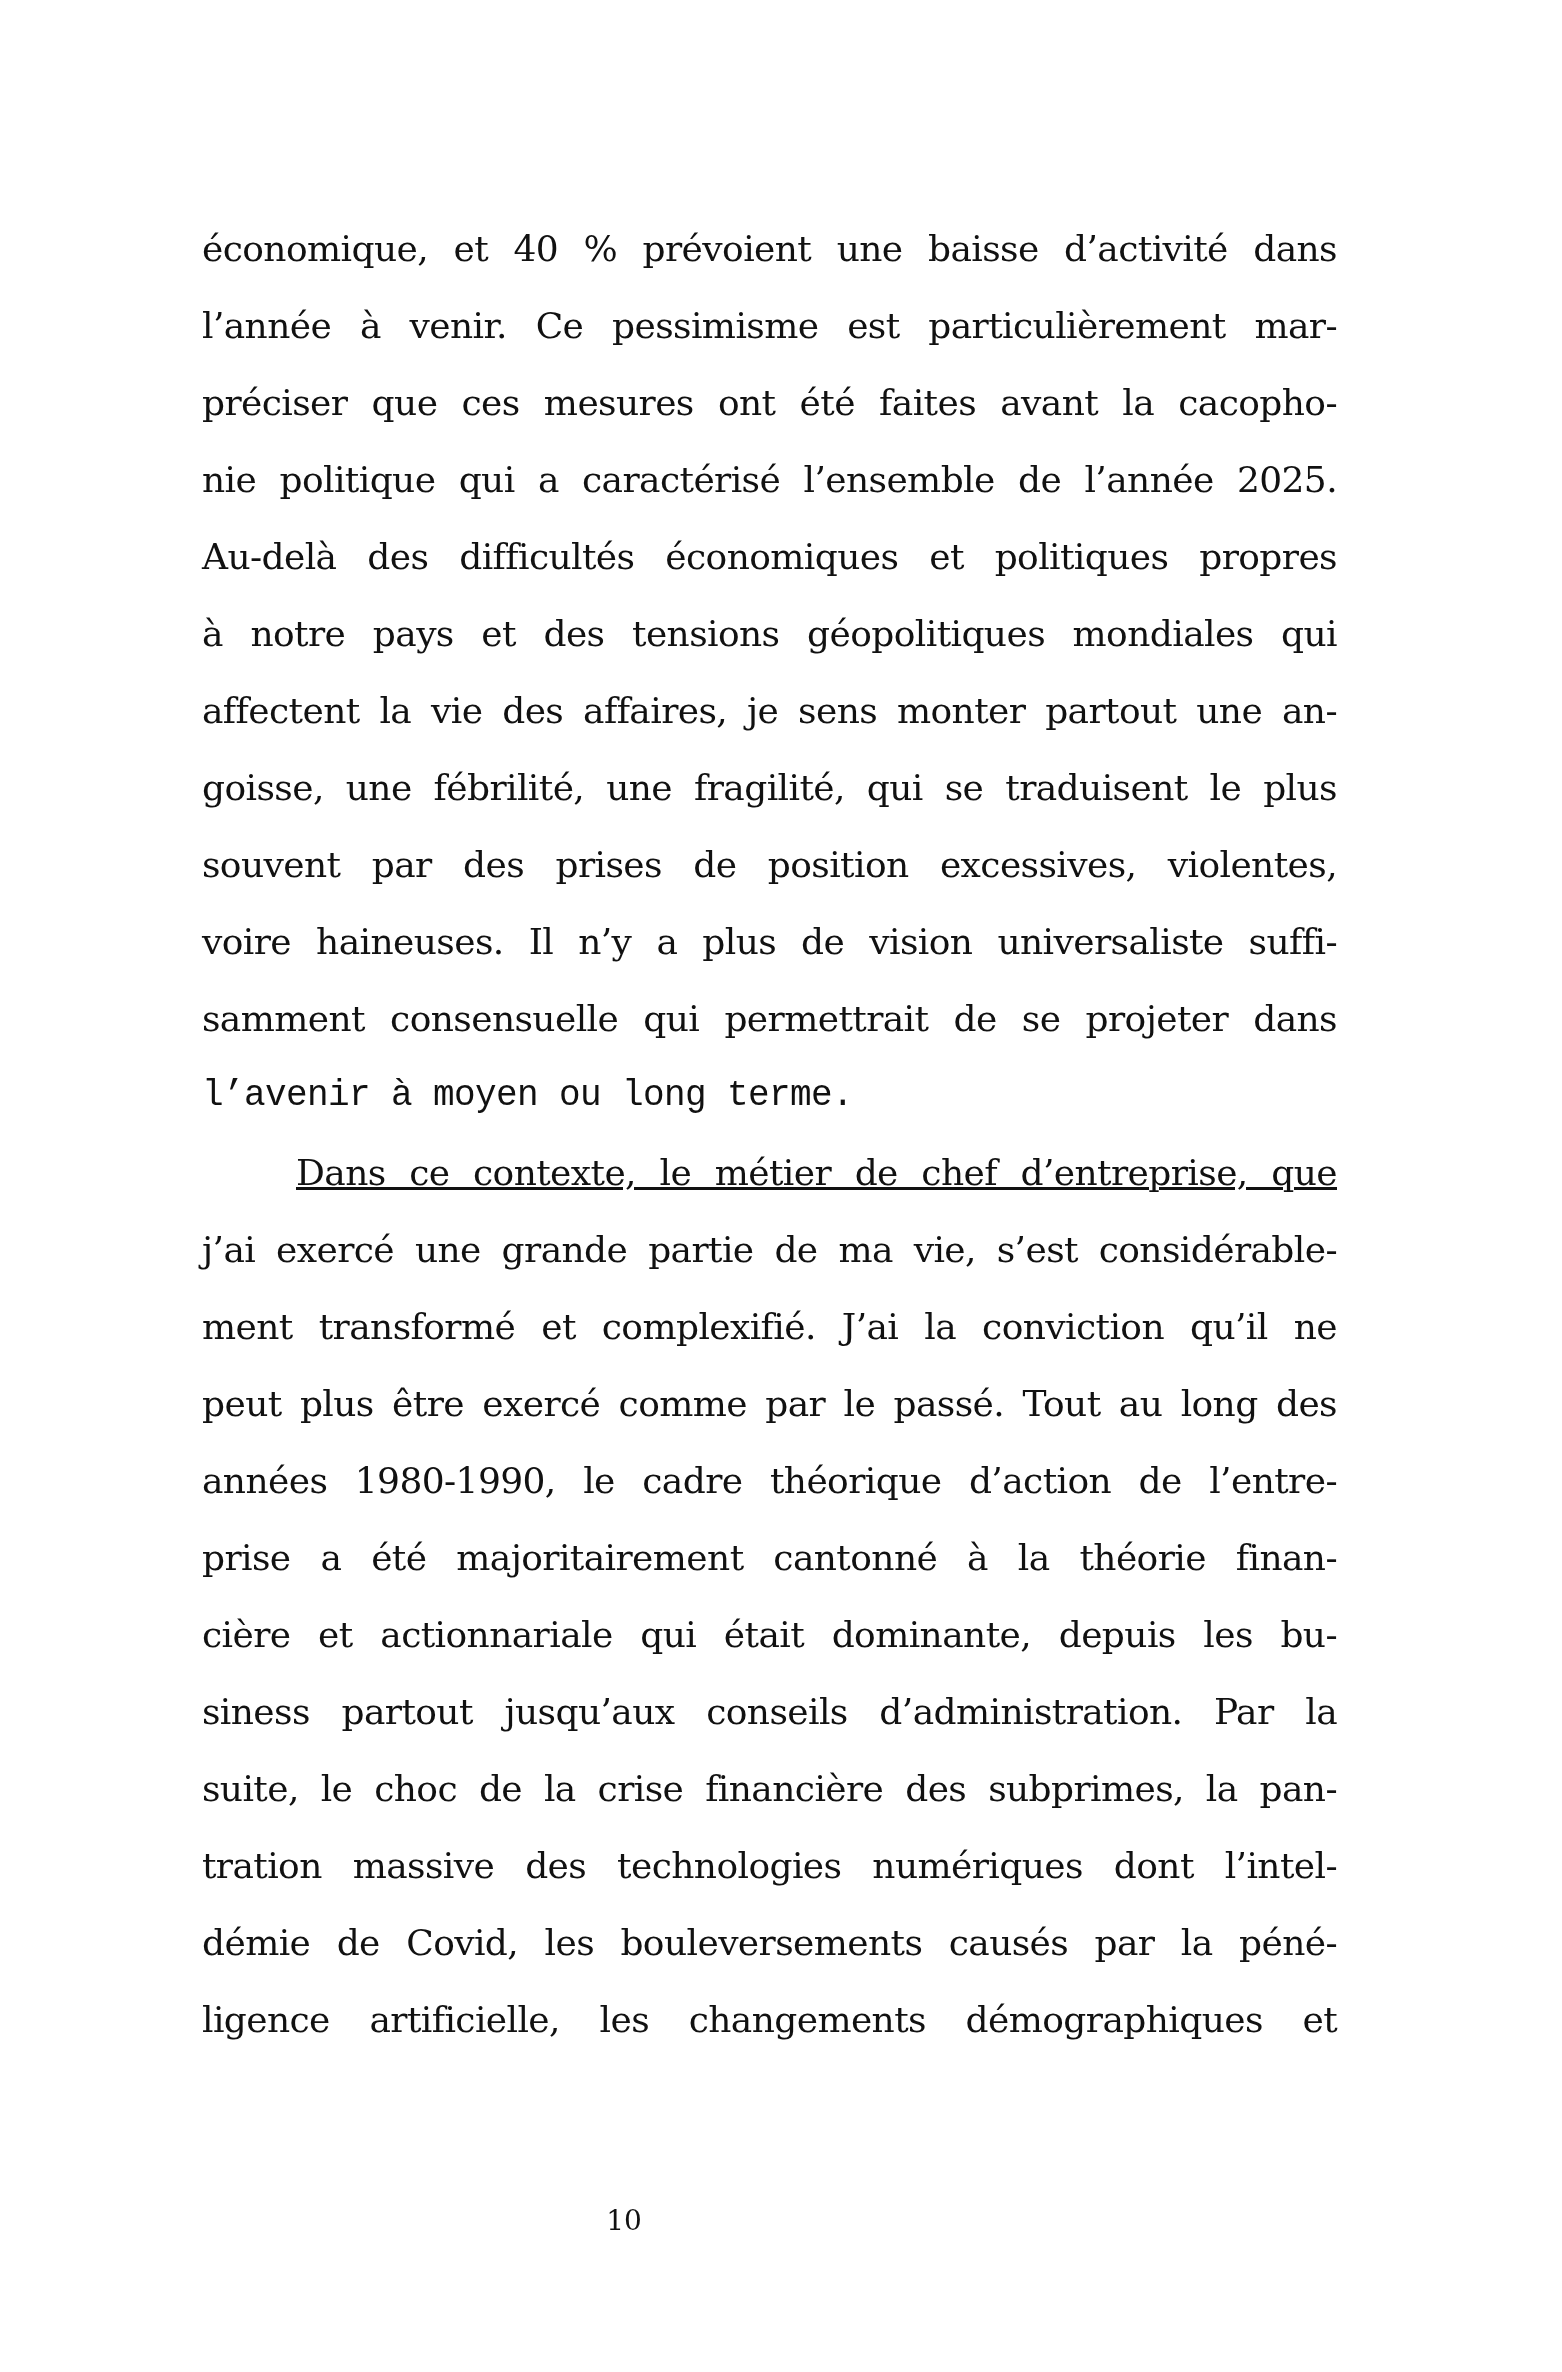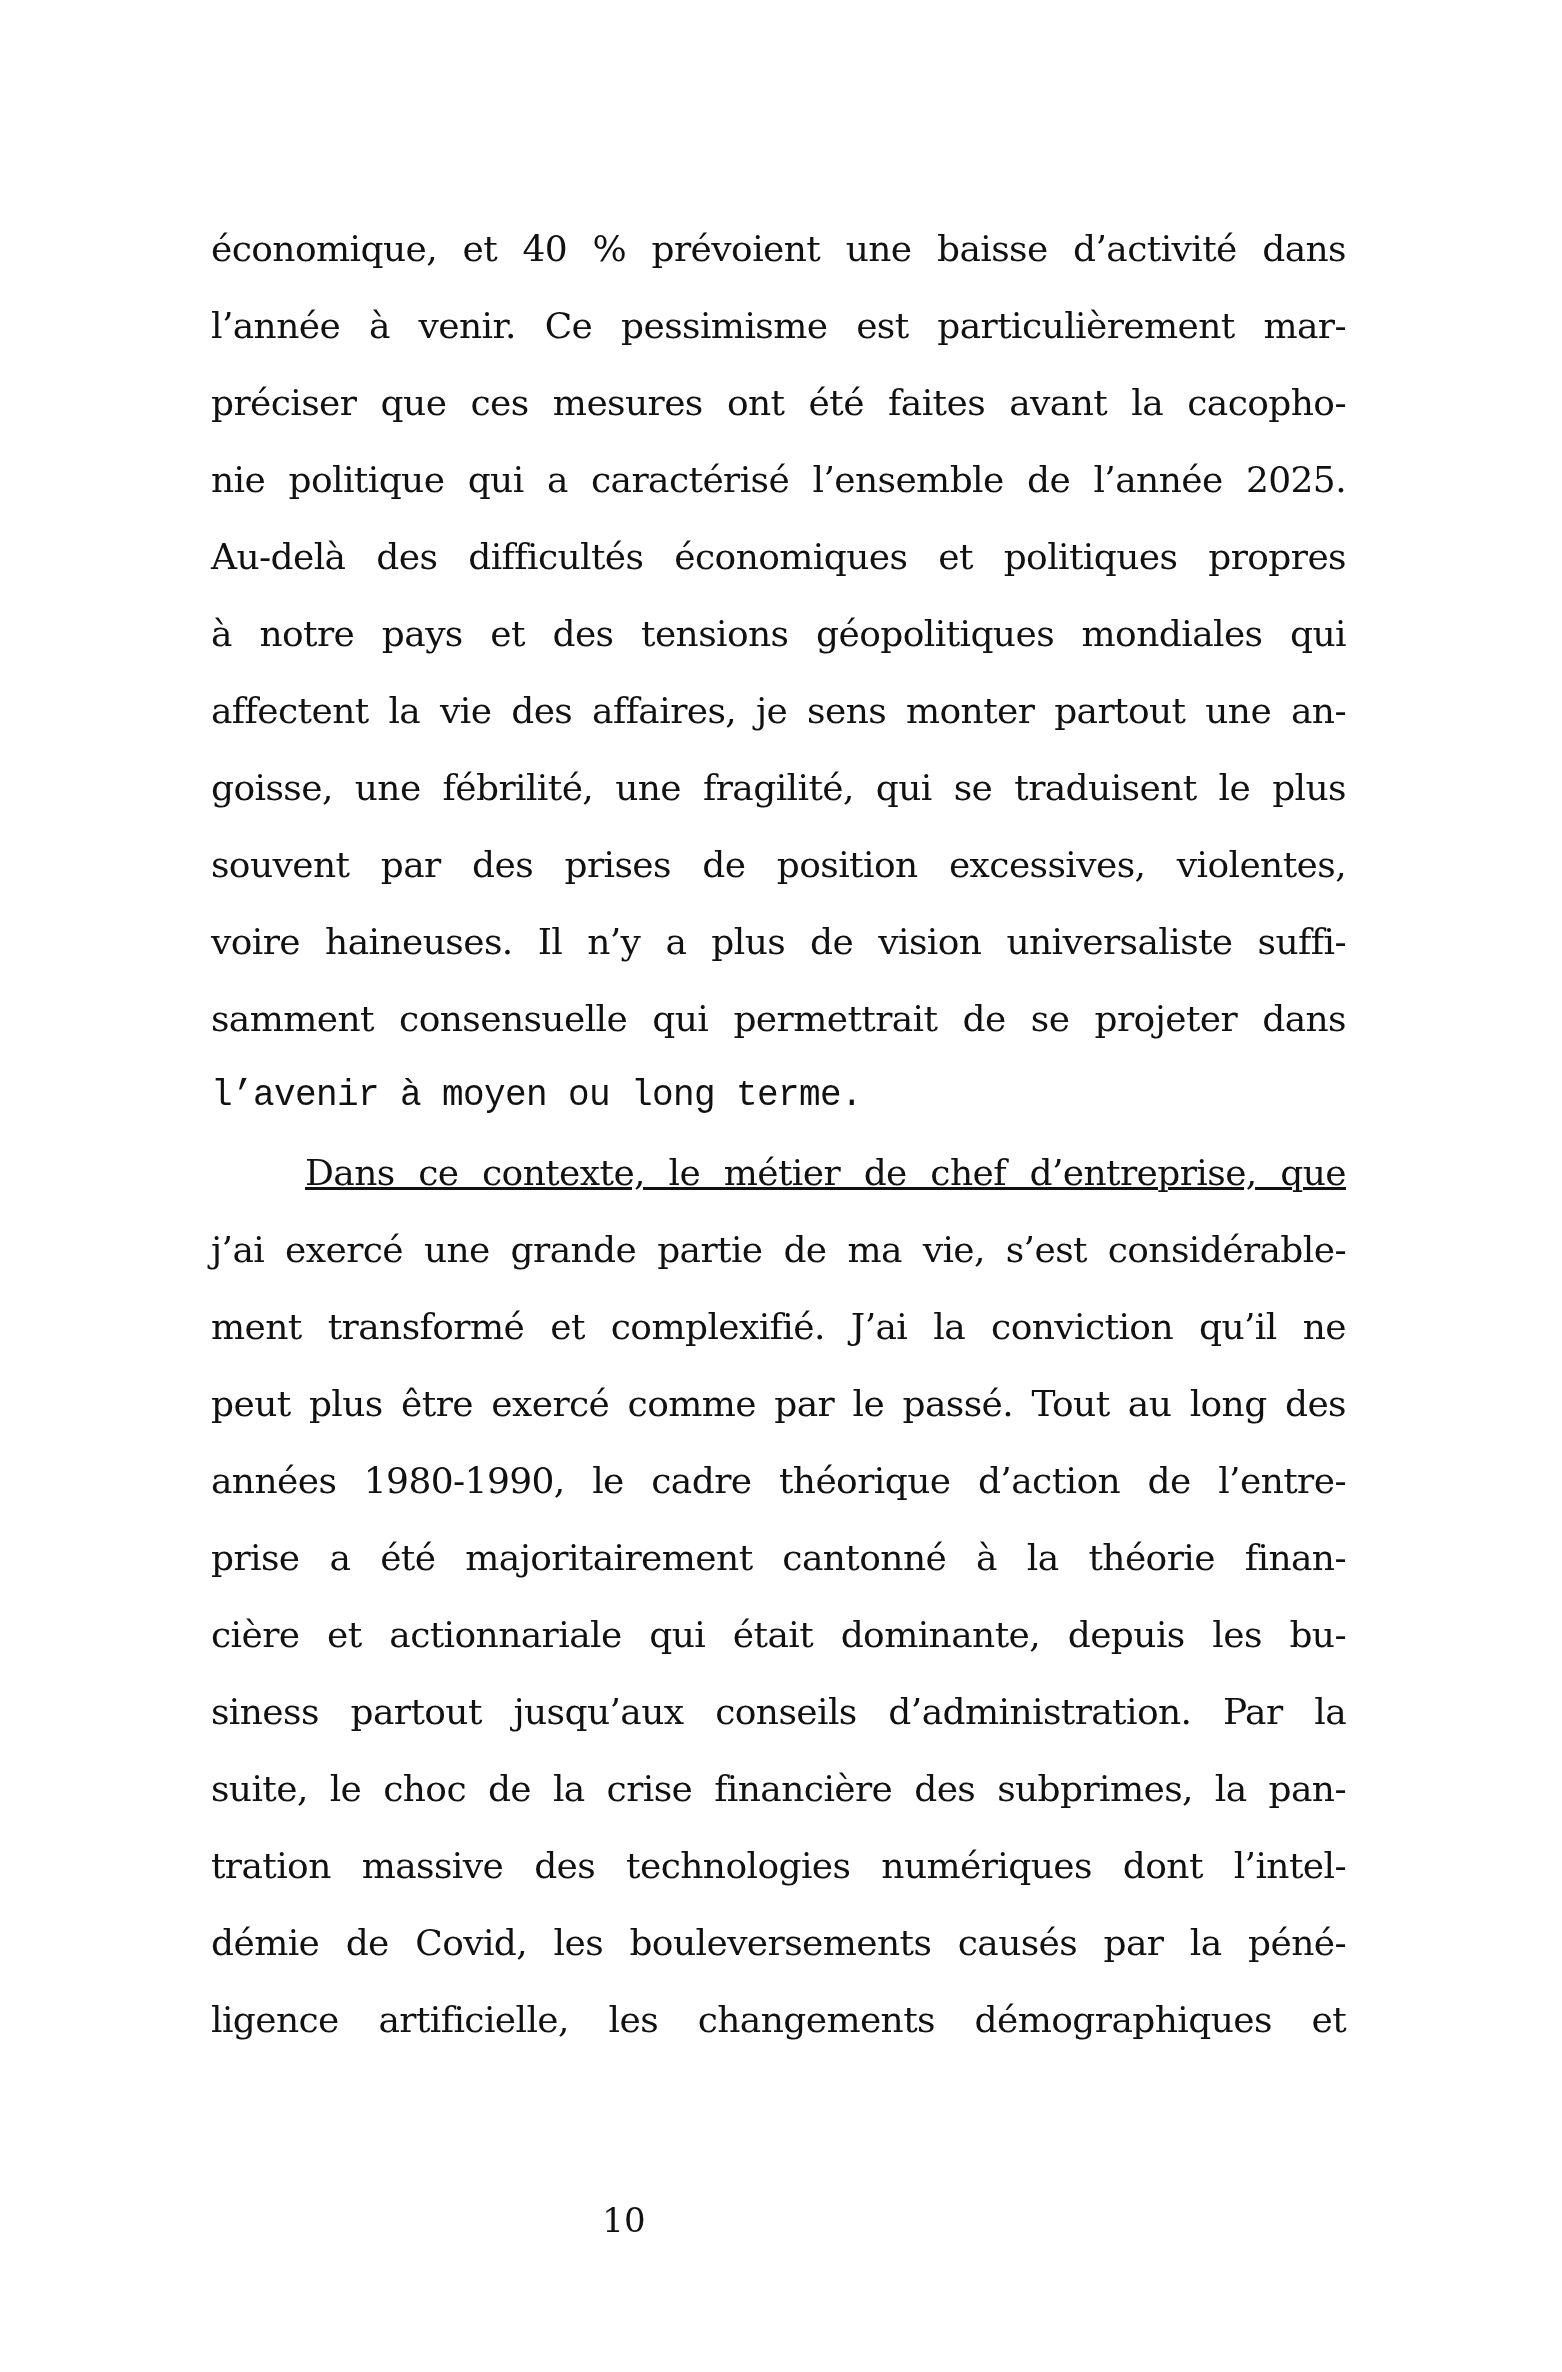--- a/index.html
+++ b/index.html
@@ -17,21 +17,21 @@
     }
     .page {
       position: absolute;
       left: 0; top: 0;
       width: 1562px;
       height: 2373px;
       background: #ffffff;
     }
     .text-block {
       position: absolute;
-      left: 211px;
+      left: 202px;
       top: 210px;
       width: 1135px;
     }
     .line {
       display: block;
       height: 77px;
       line-height: 77px;
       font-size: 36px;
       white-space: nowrap;
       text-align: justify;
@@ -45,21 +45,21 @@
     .line.indent {
       padding-left: 94px;
       text-decoration: underline;
     }
     .page-number {
       position: absolute;
       left: 0;
       width: 1248px;
       top: 2196px;
       text-align: center;
-      font-size: 34px;
+      font-size: 28px;
       line-height: 49px;
     }
   </style>
 </head>
 <body>
 
 <div class="page">
   <div class="text-block">
     <div>
       <span class="line">économique, et 40 % prévoient une baisse d’activité dans</span>

